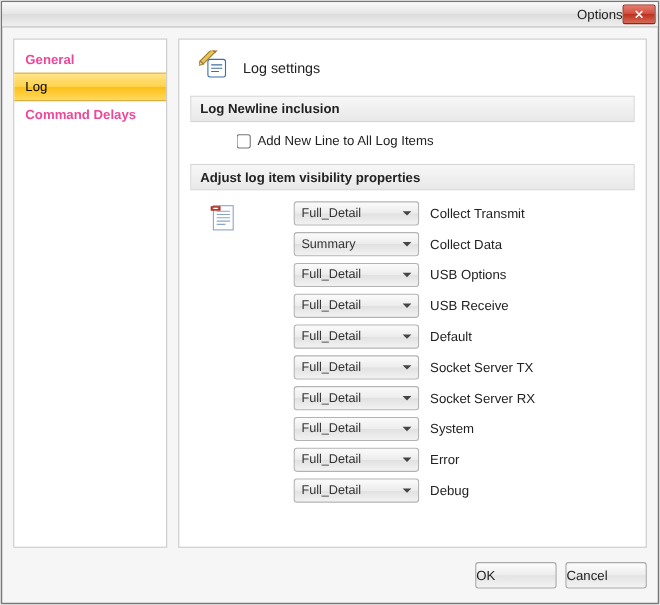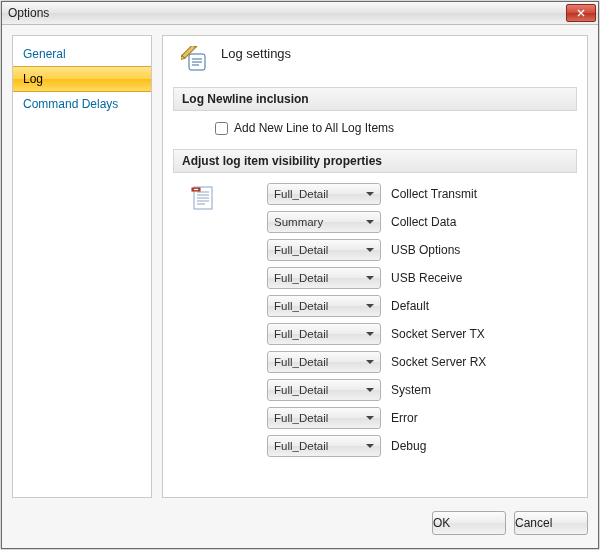--- a/index.html
+++ b/index.html
@@ -23,20 +23,21 @@
     display: flex;
     flex-direction: column;
   }
   .titlebar {
     height: 22px;
     background: linear-gradient(to bottom, #f9f9f9 0%, #e5e5e5 50%, #dcdcdc 51%, #f0f0f0 100%);
     border-bottom: 1px solid #bcbcbc;
     display: flex;
     align-items: center;
     padding: 0 2px 0 6px;
+    text-align: right;
   }
   .titlebar .title {
     flex: 1;
     font-size: 12px;
     color: #222;
   }
   .close-btn {
     width: 28px;
     height: 16px;
     background: linear-gradient(to bottom, #e77c6e 0%, #cf4a3b 50%, #bc321f 51%, #d86b5a 100%);
@@ -60,21 +61,22 @@
     width: 138px;
     background: #fff;
     border: 1px solid #c9c9c9;
     padding-top: 6px;
   }
   .sidebar-item {
     height: 24px;
     line-height: 24px;
     padding: 0 10px;
     cursor: pointer;
-    color: #0369a1;
+    color: #ec4899;
+    font-weight: bold;
   }
   .sidebar-item.selected {
     background: linear-gradient(to bottom, #ffe48a 0%, #ffd24a 50%, #fdbf18 51%, #ffda5e 100%);
     border: 1px solid #d9a62b;
     border-left: none;
     border-right: none;
     color: #000;
     font-weight: 400;
   }
 
@@ -86,21 +88,21 @@
     flex-direction: column;
     min-height: 0;
   }
   .main-content {
     flex: 1;
     padding: 10px 10px 6px 10px;
     overflow: hidden;
   }
   .header-row {
     display: flex;
-    align-items: flex-start;
+    align-items: center;
     gap: 12px;
     margin-bottom: 10px;
     padding-left: 8px;
   }
   .header-row .title {
     font-size: 13px;
   }
 
   .section-head {
     background: linear-gradient(to bottom, #f7f7f7, #e8e8e8);

